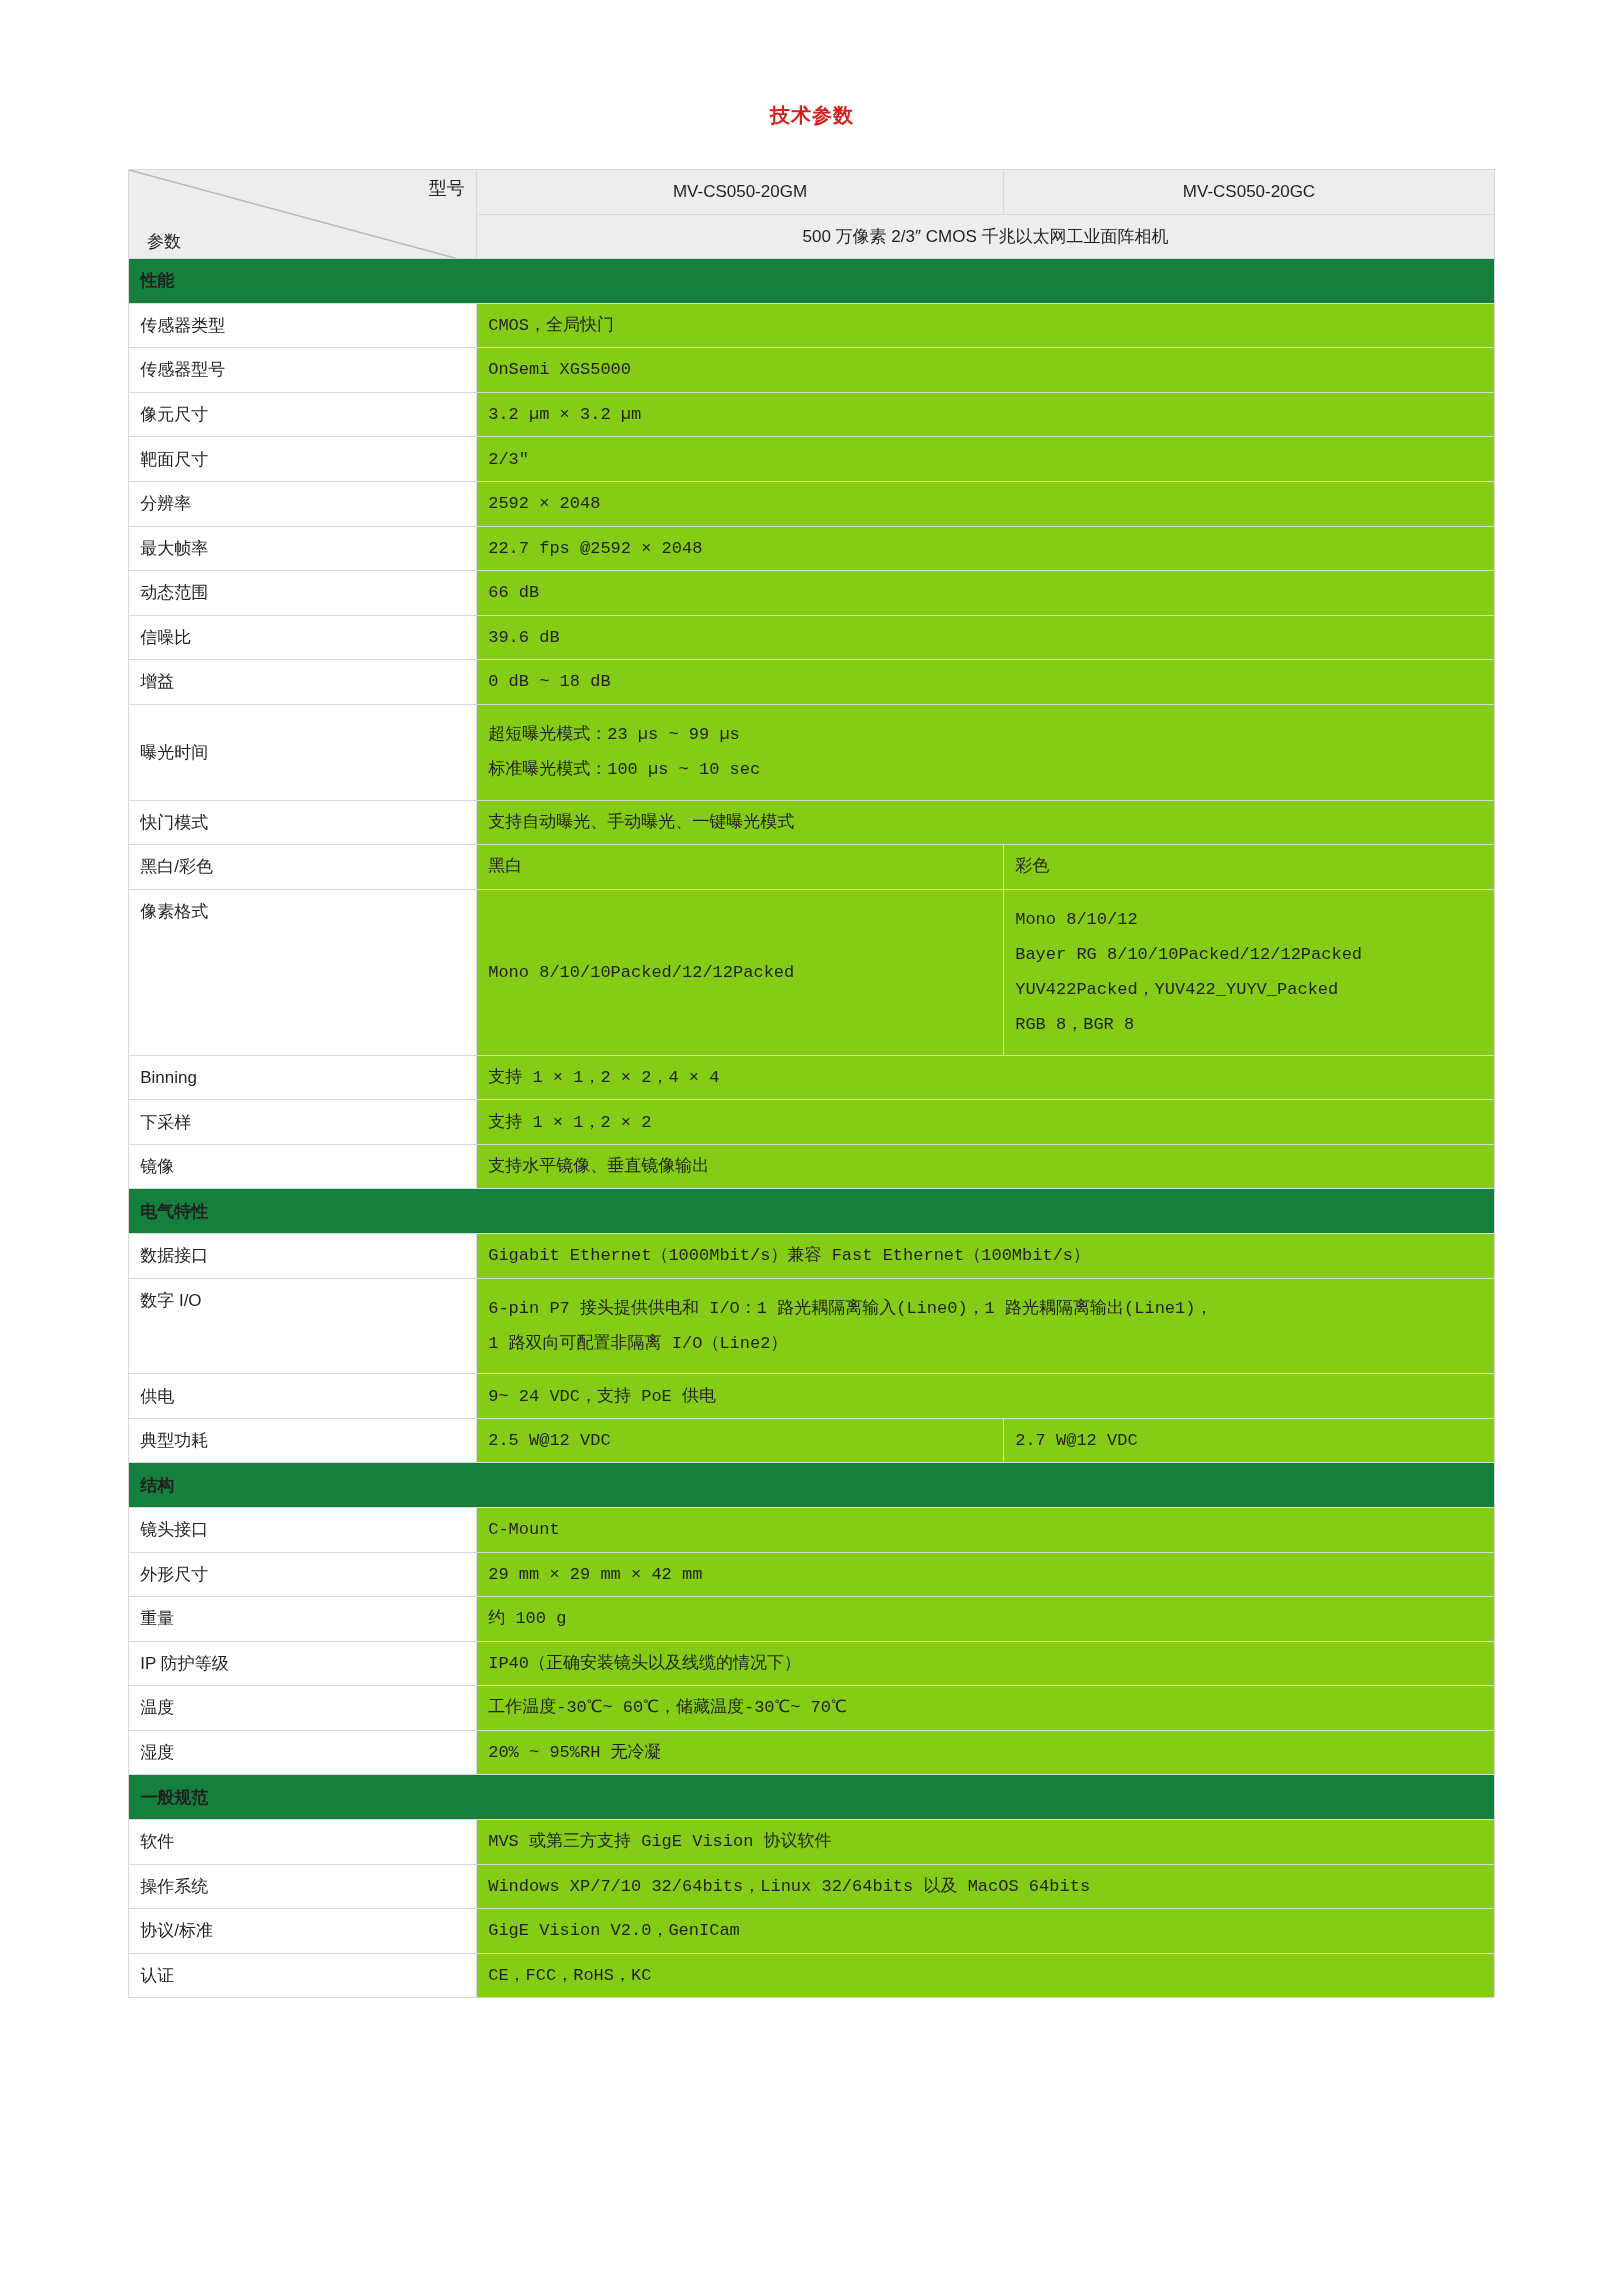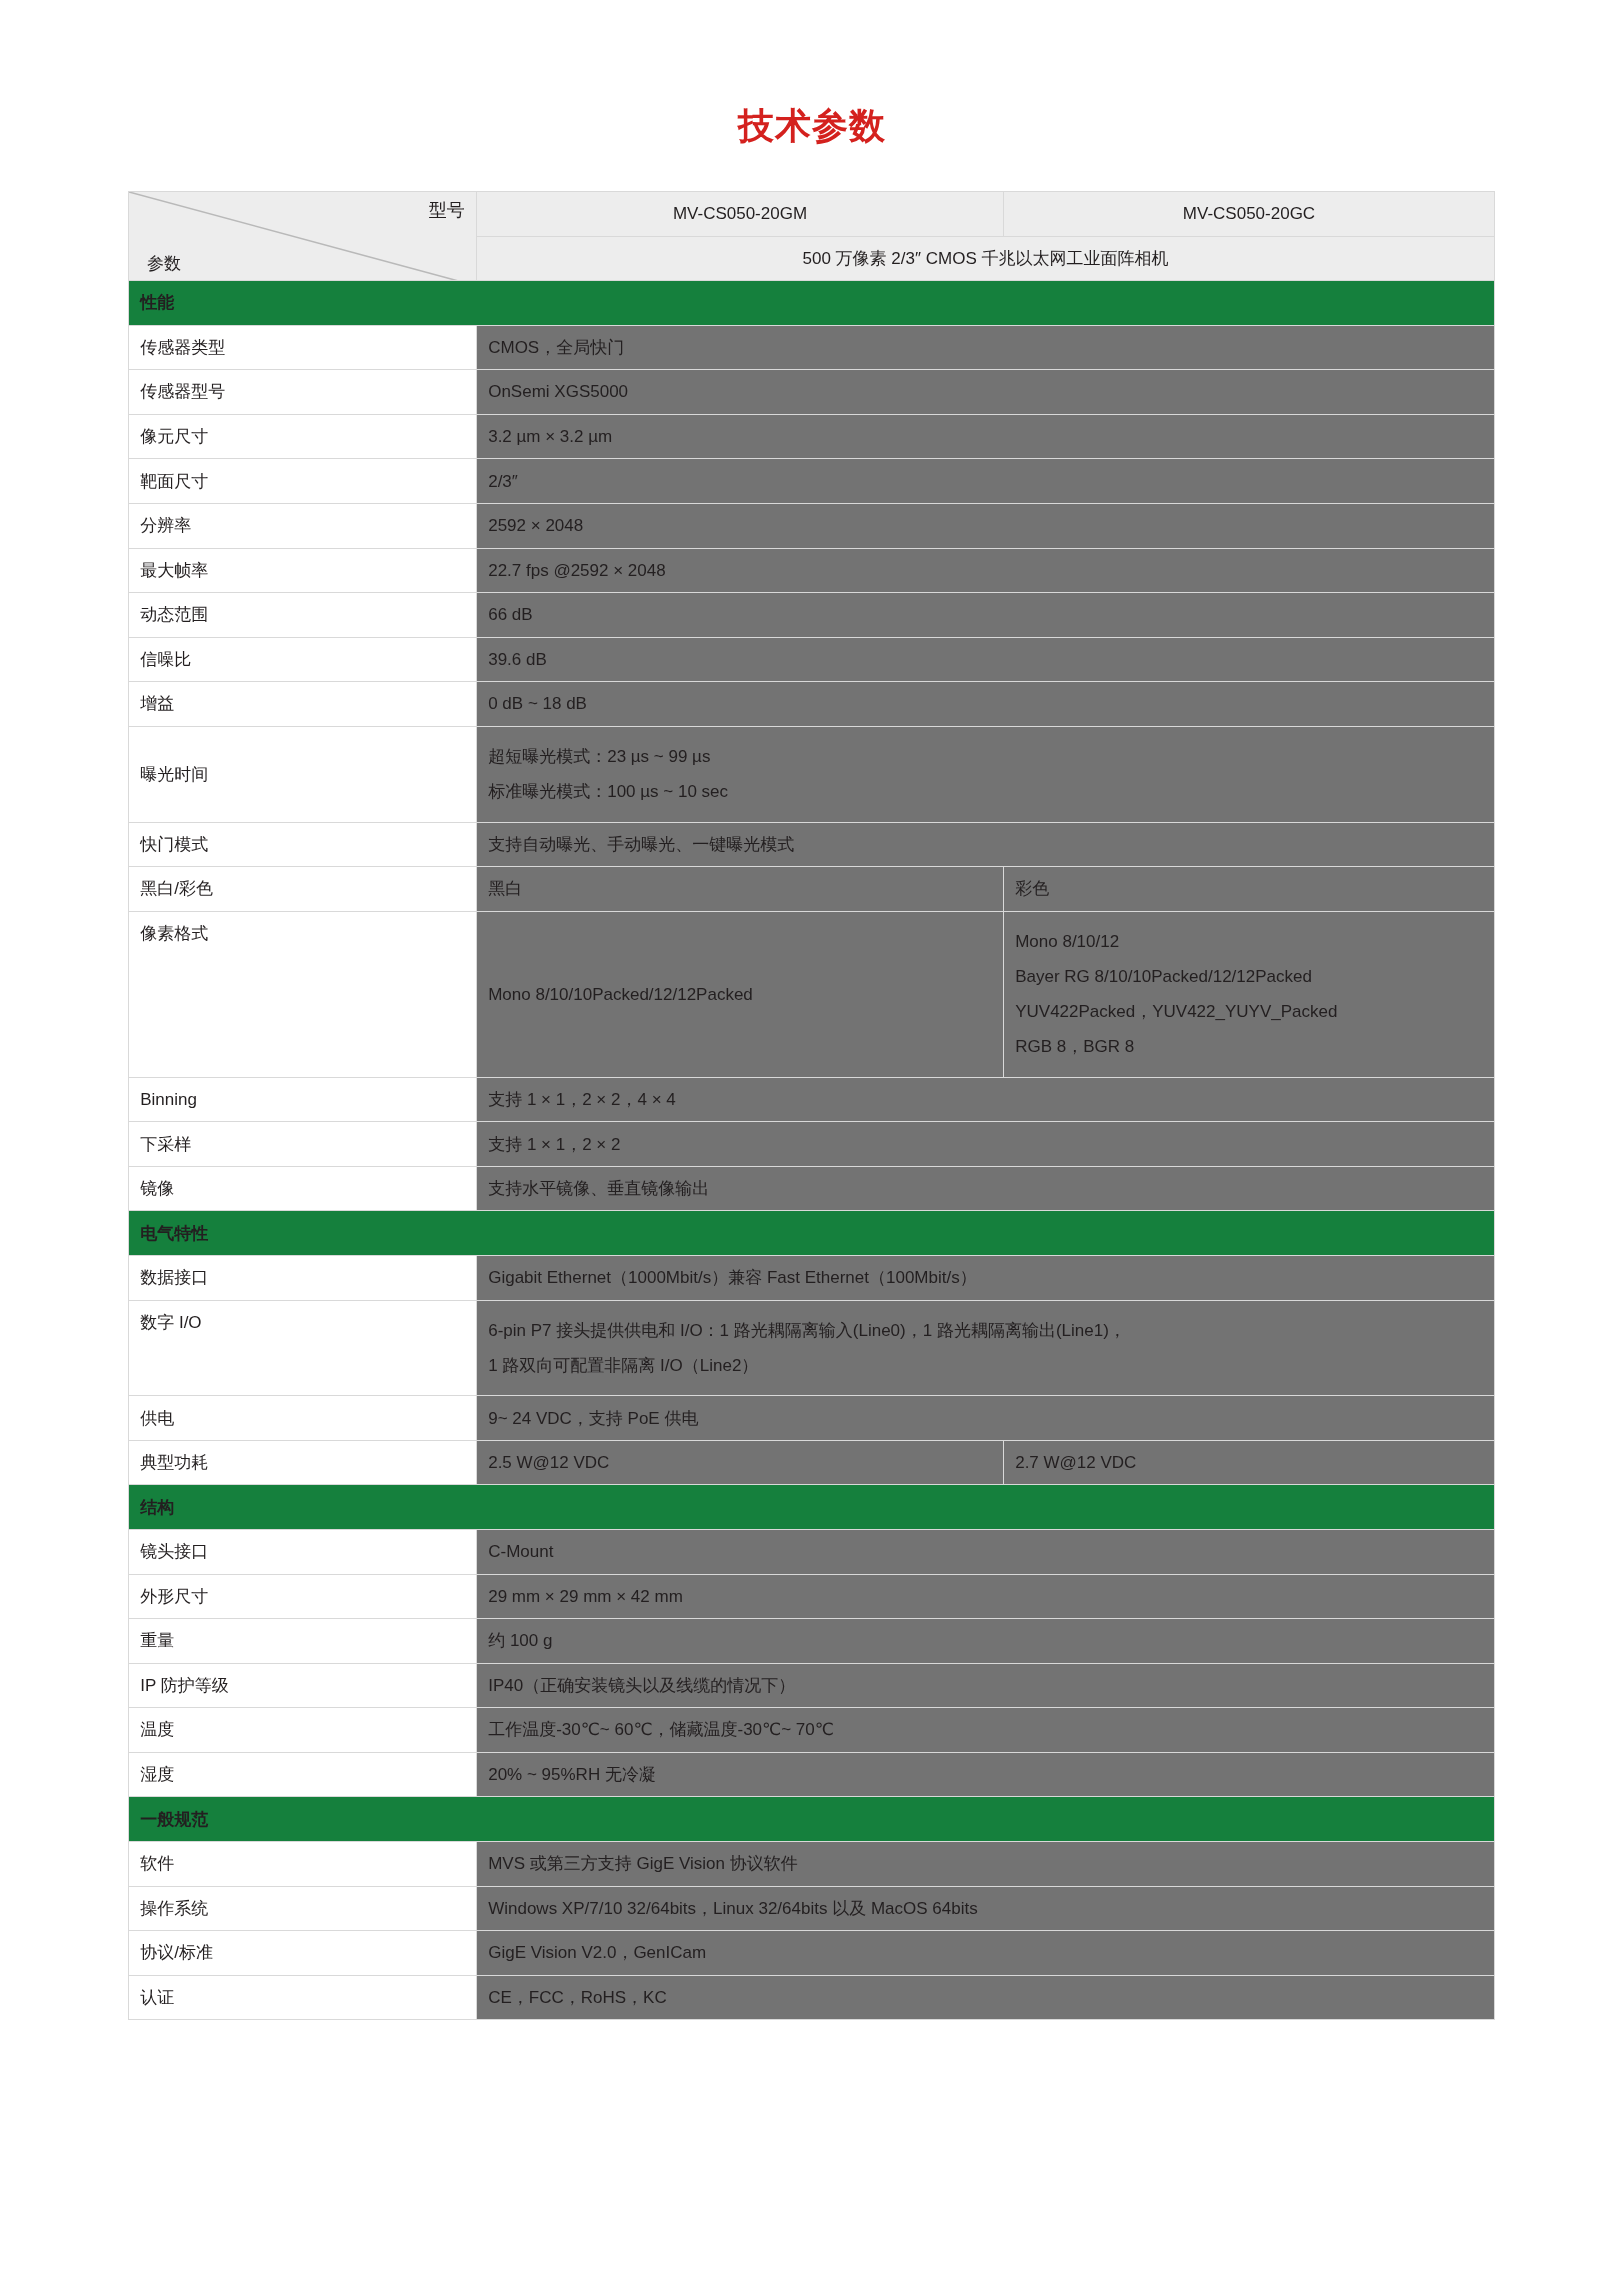--- a/index.html
+++ b/index.html
@@ -14,21 +14,21 @@
   .page {
     width: 1624px;
     min-height: 2295px;
     box-sizing: border-box;
     padding: 102px 128px 61px 128px;
     background: #ffffff;
   }
   .doc-title {
     text-align: center;
     color: #d4211e;
-    font-size: 36px;
+    font-size: 20px;
     font-weight: bold;
     letter-spacing: 1px;
     margin: 0 0 40px 0;
   }
   table.spec {
     border-collapse: collapse;
     width: 1365px;
     table-layout: fixed;
     font-size: 17px;
   }
@@ -73,21 +73,22 @@
     text-align: center;
   }
   .section-row td {
     background: #15803d;
     font-weight: bold;
   }
   .label-cell {
     background: #ffffff;
   }
   .value-cell {
-    background: #737373;
+    background: #84cc16;
+    font-family: Liberation Mono, monospace;
   }
   .two-line > div { margin: 8px 0; }
   .pix-left {
     text-align: left;
   }
 </style>
 </head>
 <body>
 
 <div class="page">

